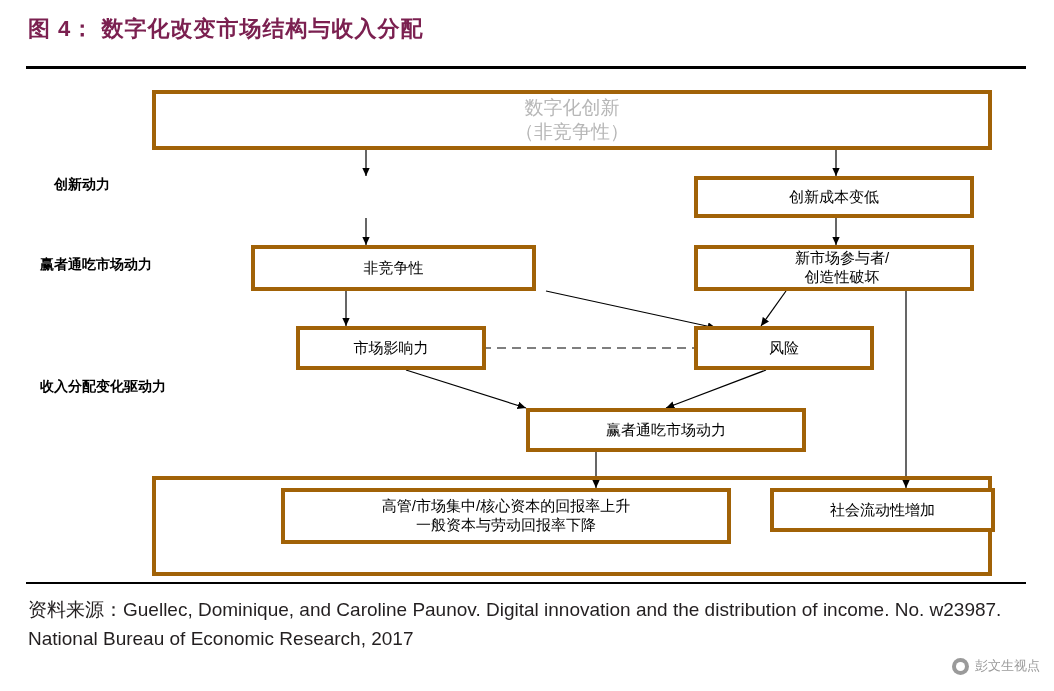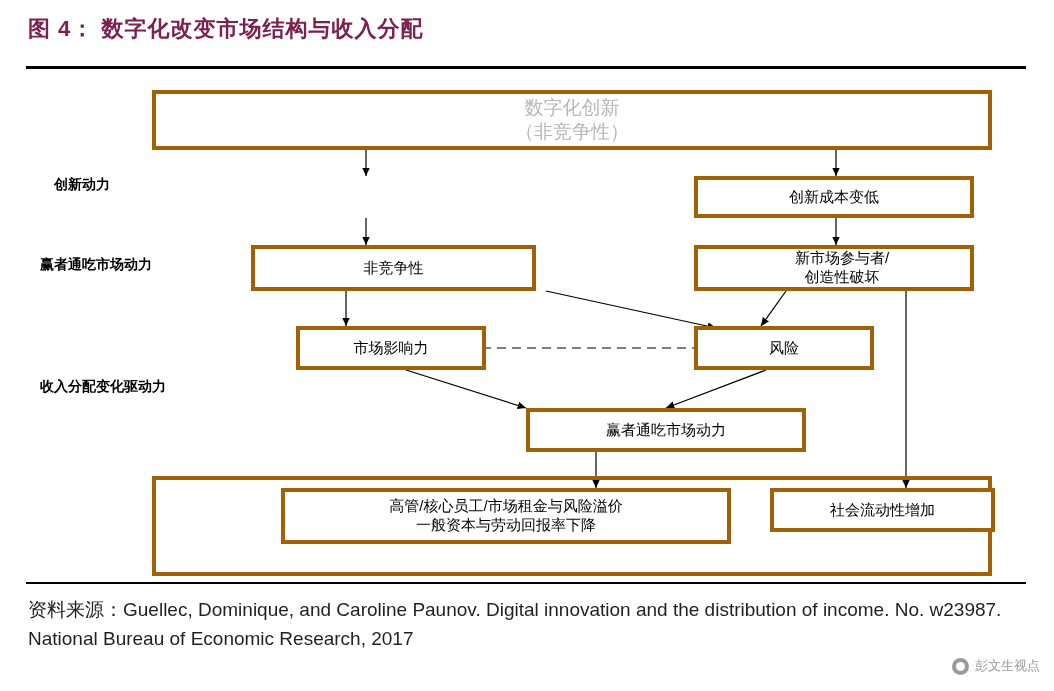--- a/index.html
+++ b/index.html
@@ -203,21 +203,21 @@
 
     <div class="box" style="left:668px; top:167px; width:280px; height:46px;padding-left:16px;">新市场参与者/
 创造性破坏</div>
 
     <div class="box" style="left:270px; top:248px; width:190px; height:44px;">市场影响力</div>
 
     <div class="box" style="left:668px; top:248px; width:180px; height:44px;">风险</div>
 
     <div class="box" style="left:500px; top:330px; width:280px; height:44px;">赢者通吃市场动力</div>
 
-    <div class="box" style="left:255px; top:410px; width:450px; height:56px;">高管/核心员工/市场租金与风险溢价
+    <div class="box" style="left:255px; top:410px; width:450px; height:56px;">高管/市场集中/核心资本的回报率上升
 一般资本与劳动回报率下降</div>
 
     <div class="box" style="left:744px; top:410px; width:225px; height:44px;font-family:Liberation Serif, serif;">社会流动性增加</div>
   </div>
 
   <div id="source-rule"></div>
 
   <div id="source">
     <span class="label">资料来源：</span><span>Guellec, Dominique, and Caroline Paunov. Digital innovation and the distribution of income. No. w23987. National Bureau of Economic Research, 2017</span>
   </div>

